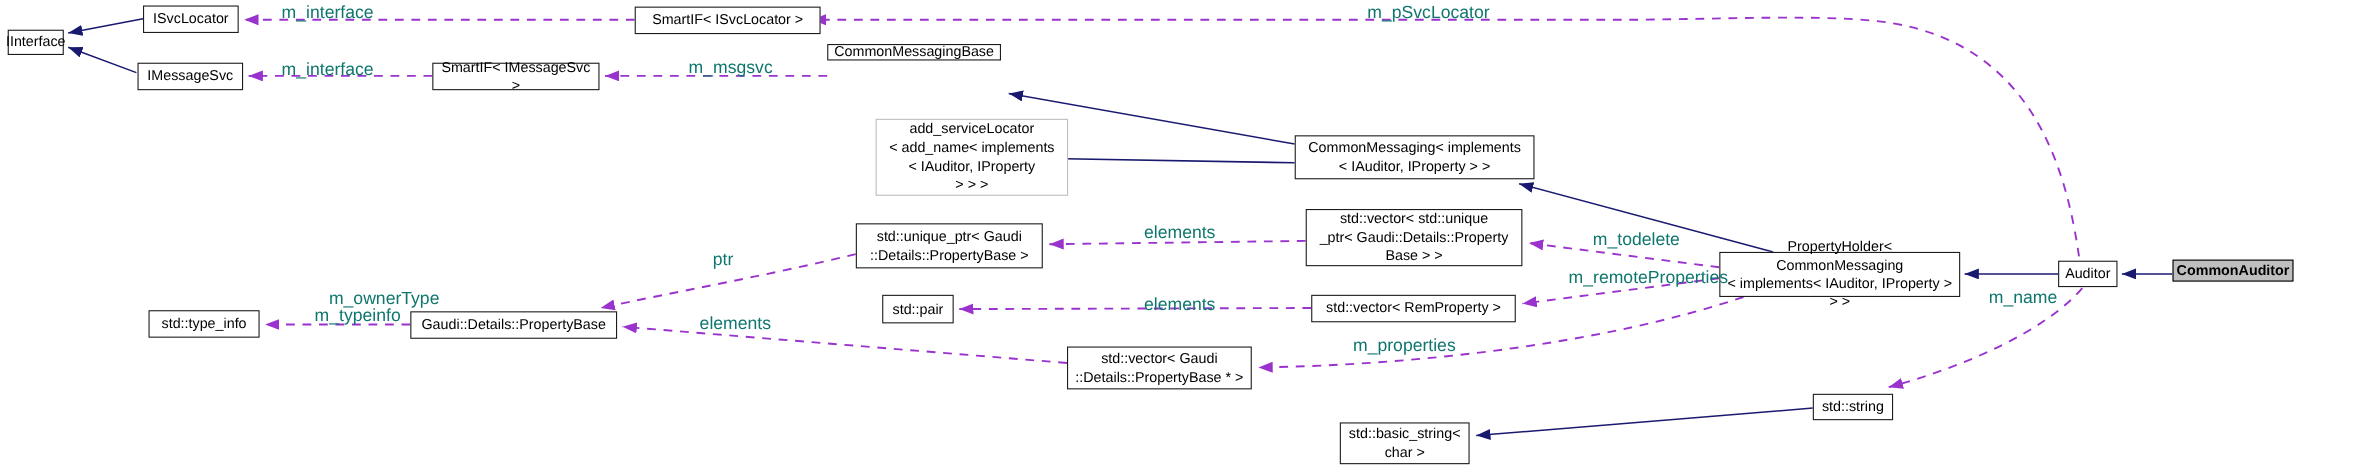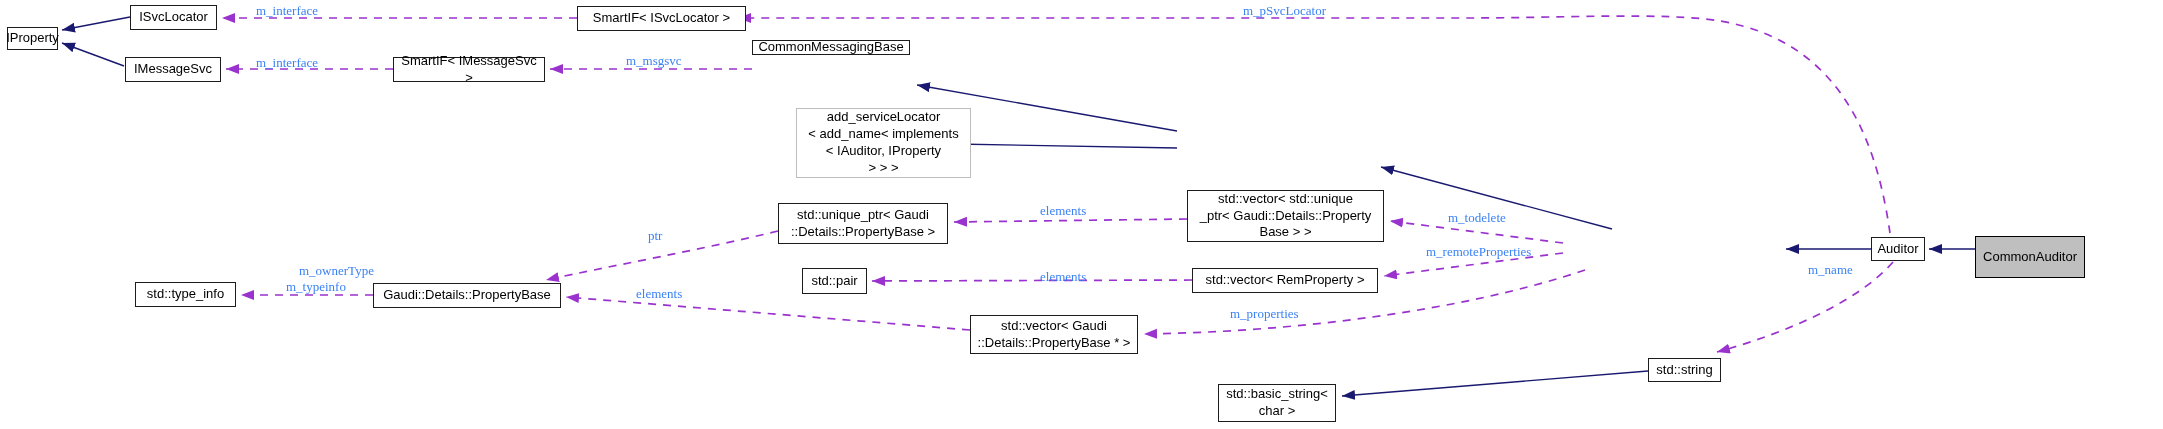--- a/index.html
+++ b/index.html
@@ -9,41 +9,41 @@
   }
   .edges{position:absolute;left:0;top:0;width:2163px;height:429px;}
   .node{
     position:absolute;box-sizing:border-box;background:#ffffff;border:1px solid #1c1c1c;
     display:flex;align-items:center;justify-content:center;text-align:center;
     font-size:13px;line-height:1.3;color:#000;white-space:pre-line;padding:0 3px;
   }
   .node.template-node{border-color:#bdbdbd;margin-left:21px;}
   .node.current-node{background:#bfbfbf;border-color:#000;}
   .elabel{
-    position:absolute;font-size:13px;color:#3b82f6;white-space:nowrap;font-family:Liberation Serif, serif;
+    position:absolute;font-size:16px;color:#0f766e;white-space:nowrap;
   }
   
   .n-iinterface{left:7px;top:27px;width:51px;height:23px;}
   .n-isvclocator{left:130px;top:5px;width:87px;height:25px;}
   .n-imessagesvc{left:125px;top:57px;width:96px;height:25px;}
   .n-smartif-isvclocator{left:577px;top:6px;width:169px;height:25px;}
   .n-smartif-imessagesvc{left:393px;top:57px;width:152px;height:25px;}
   .n-commonmessagingbase{left:752px;top:40px;width:158px;height:15px;}
   .n-add-servicelocator{left:775px;top:108px;width:175px;height:70px;}
   .n-commonmessaging{left:1177px;top:123px;width:218px;height:40px;}
   .n-unique-ptr{left:778px;top:203px;width:170px;height:41px;}
   .n-vector-unique-ptr{left:1187px;top:190px;width:197px;height:52px;}
   .n-std-pair{left:802px;top:268px;width:65px;height:26px;}
   .n-vector-remproperty{left:1192px;top:268px;width:186px;height:25px;}
   .n-type-info{left:135px;top:282px;width:101px;height:25px;}
   .n-property-base{left:373px;top:283px;width:188px;height:25px;}
   .n-vector-property-base-ptr{left:970px;top:315px;width:168px;height:39px;}
   .n-property-holder{left:1563px;top:229px;width:219px;height:41px;}
   .n-auditor{left:1871px;top:237px;width:54px;height:24px;}
-  .n-common-auditor{left:1975px;top:236px;width:110px;height:42px;}
+  .n-common-auditor{left:1975px;top:236px;width:110px;height:20px;font-weight:bold;}
   .n-std-string{left:1648px;top:358px;width:73px;height:24px;}
   .n-basic-string{left:1218px;top:384px;width:118px;height:38px;}
   
   .l-m-interface-1{left:256px;top:3px;}
   .l-m-interface-2{left:256px;top:55px;}
   .l-m-msgsvc{left:626px;top:53px;}
   .l-m-psvclocator{left:1243px;top:3px;}
   .l-elements-1{left:1040px;top:203px;}
   .l-elements-2{left:1040px;top:269px;}
   .l-ptr{left:648px;top:228px;}
@@ -91,41 +91,45 @@
       <path d="M1563,243 L1390,221" marker-end="url(#arrow-purple)"></path>
       <path d="M1563,253 L1384,276" marker-end="url(#arrow-purple)"></path>
       <path d="M1585,270 C1460,312 1290,332 1144,334" marker-end="url(#arrow-purple)"></path>
       <path d="M778,231 C700,250 610,266 546,280" marker-end="url(#arrow-purple)"></path>
       <path d="M970,330 L566,297" marker-end="url(#arrow-purple)"></path>
       <path d="M373,295 L241,295" marker-end="url(#arrow-purple)"></path>
       <path d="M1893,262 C1860,300 1790,332 1717,352" marker-end="url(#arrow-purple)"></path>
     </g>
   </svg>
 
-  <div class="node n-iinterface">IProperty</div>
+  <div class="node n-iinterface">IInterface</div>
   <div class="node n-isvclocator">ISvcLocator</div>
   <div class="node n-imessagesvc">IMessageSvc</div>
   <div class="node n-smartif-isvclocator">SmartIF&lt; ISvcLocator &gt;</div>
   <div class="node n-smartif-imessagesvc">SmartIF&lt; IMessageSvc &gt;</div>
   <div class="node n-commonmessagingbase">CommonMessagingBase</div>
   <div class="node template-node n-add-servicelocator">add_serviceLocator
 &lt; add_name&lt; implements
 &lt; IAuditor, IProperty
 &gt; &gt; &gt;</div>
+  <div class="node n-commonmessaging">CommonMessaging&lt; implements
+&lt; IAuditor, IProperty &gt; &gt;</div>
   <div class="node n-unique-ptr">std::unique_ptr&lt; Gaudi
 ::Details::PropertyBase &gt;</div>
   <div class="node n-vector-unique-ptr">std::vector&lt; std::unique
 _ptr&lt; Gaudi::Details::Property
 Base &gt; &gt;</div>
   <div class="node n-std-pair">std::pair</div>
   <div class="node n-vector-remproperty">std::vector&lt; RemProperty &gt;</div>
   <div class="node n-type-info">std::type_info</div>
   <div class="node n-vector-property-base-ptr">std::vector&lt; Gaudi
 ::Details::PropertyBase * &gt;</div>
   <div class="node n-property-base">Gaudi::Details::PropertyBase</div>
+  <div class="node n-property-holder">PropertyHolder&lt; CommonMessaging
+&lt; implements&lt; IAuditor, IProperty &gt; &gt; &gt;</div>
   <div class="node n-auditor">Auditor</div>
   <div class="node current-node n-common-auditor">CommonAuditor</div>
   <div class="node n-std-string">std::string</div>
   <div class="node n-basic-string">std::basic_string&lt;
 char &gt;</div>
 
   <span class="elabel l-m-interface-1">m_interface</span>
   <span class="elabel l-m-interface-2">m_interface</span>
   <span class="elabel l-m-msgsvc">m_msgsvc</span>
   <span class="elabel l-m-psvclocator">m_pSvcLocator</span>

